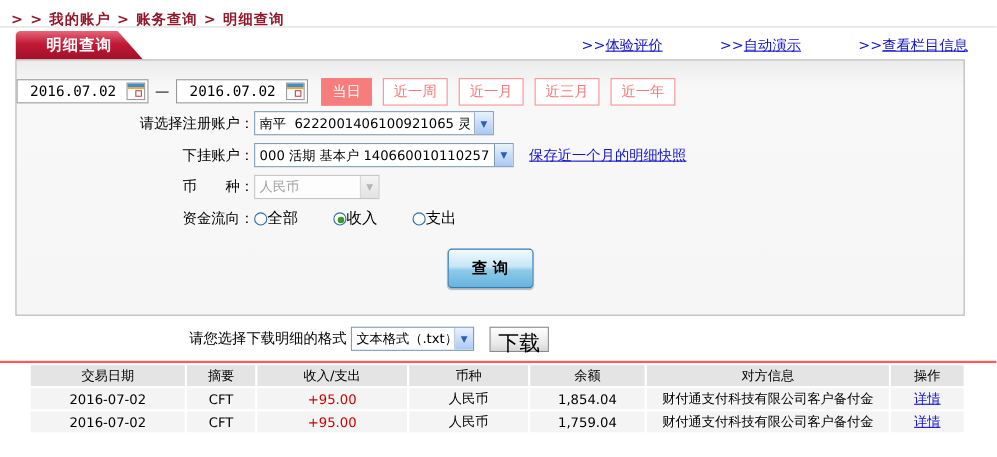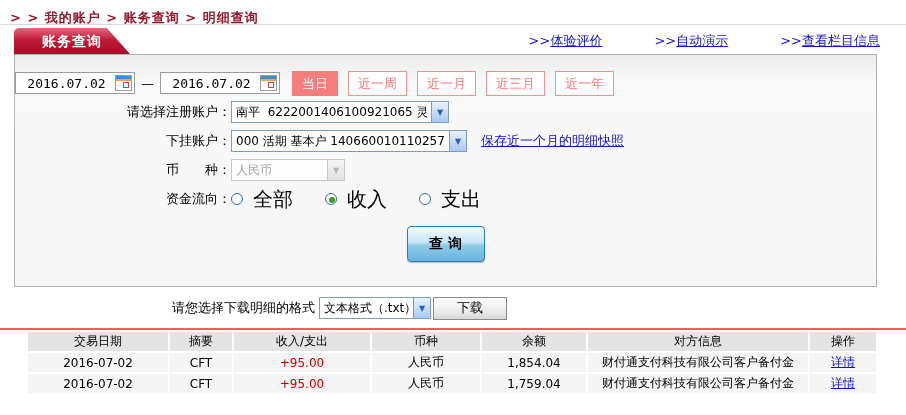--- a/index.html
+++ b/index.html
@@ -78,59 +78,59 @@
 
   .radio-group { display:flex; align-items:center; margin-right:32px; }
   .radio {
     width:12px; height:12px; border-radius:50%; border:1px solid #2d6da8;
     background:#fff; position:relative; cursor:pointer; flex:none;
   }
   .radio.checked::after {
     content:""; position:absolute; left:3px; top:3px; width:6px; height:6px;
     border-radius:50%; background:#3a9d23;
   }
-  .radio-label { margin-left:10px; font-size:20px; }
+  .radio-label { margin-left:0; font-size:14px; }
 
   .query-wrap { text-align:center; margin-top:15px; }
   .query-btn {
     width:78px; height:36px; border:1px solid #2f7cb5; border-radius:4px;
     background:linear-gradient(180deg,#f2fbff 0%,#c6e6f6 45%,#8ecaе8 55%,#66b4dd 100%);
     background:linear-gradient(180deg,#f2fbff 0%,#c6e6f6 45%,#8ecae8 55%,#66b4dd 100%);
     font-size:14px; font-weight:bold; color:#000; cursor:pointer;
     box-shadow:0 1px 1px rgba(0,0,0,.25);
     font-family:"DejaVu Sans","Liberation Sans",sans-serif;
   }
 
   
   .dl-row { display:flex; align-items:center; margin:9px 0 0 172px; height:24px; font-size:13px; }
   .dl-sel { width:112px; margin-left:4px; }
   .dl-hint { margin-left:42px; }
   .dl-btn {
-    width:74px; height:23px; margin-left:2px; border:1px solid #8a8a8a;
+    width:54px; height:23px; margin-left:14px; border:1px solid #8a8a8a;
     background:linear-gradient(180deg,#fefefe 0%,#e8e8e8 70%,#d6d6d6 100%);
-    font-size:13px; cursor:pointer; font-family:"DejaVu Sans","Liberation Sans",sans-serif;
+    font-size:19px; cursor:pointer; font-family:"DejaVu Sans","Liberation Sans",sans-serif;
   }
 
   .red-sep { height:2px; background:#ff5a5a; margin-top:8px; }
 
   
   .tx-table { border-collapse:separate; border-spacing:2px; margin:0 0 0 26px; font-size:12px; }
   .tx-table th { background:#e4e4e4; font-weight:normal; height:19px; padding:0 2px; text-align:center; }
   .tx-table td { background:#f4f4f4; height:19px; padding:0 2px; text-align:center; }
   .amount { color:#cc0000; }
   .detail-link { color:#1111cc; text-decoration:underline; cursor:pointer; }
 </style>
 </head>
 <body>
 
 <div class="breadcrumb">&gt; &gt; 我的账户 &gt; 账务查询 &gt; 明细查询</div>
 <div class="top-sep"></div>
 
 <div class="tab-row">
-  <div class="tab">账务查询</div>
+  <div class="tab">明细查询</div>
   <div class="links">
     <span class="toplink"><span class="arr">&gt;&gt;</span><span class="lbl">体验评价</span></span>
     <span class="toplink"><span class="arr">&gt;&gt;</span><span class="lbl">自动演示</span></span>
     <span class="toplink"><span class="arr">&gt;&gt;</span><span class="lbl">查看栏目信息</span></span>
   </div>
 </div>
 
 <div class="panel">
 
   <div class="form-row">

